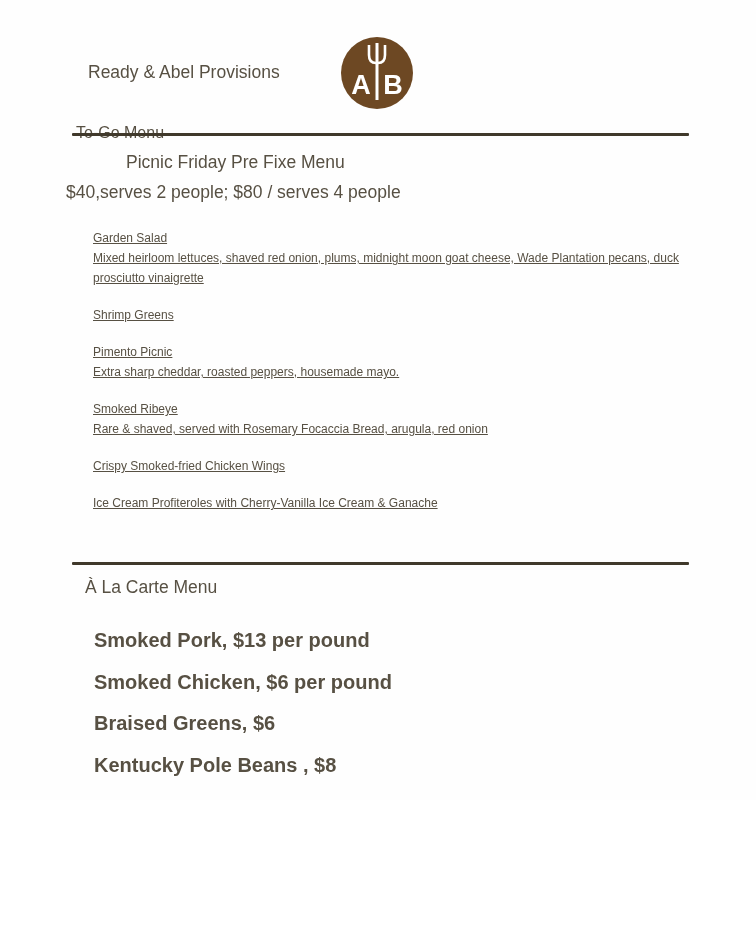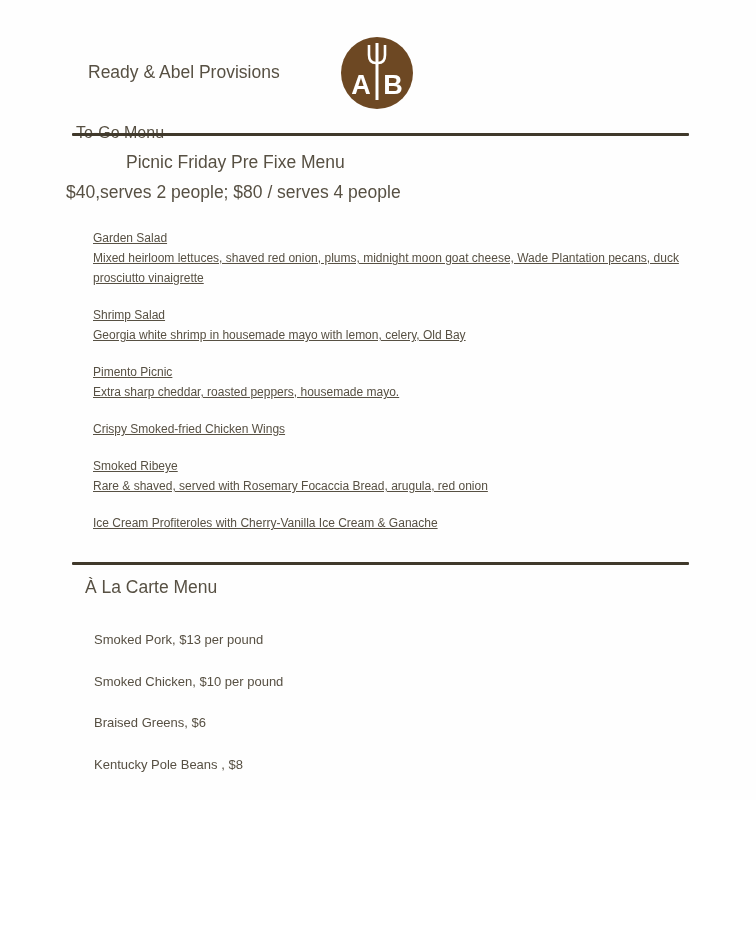--- a/index.html
+++ b/index.html
@@ -40,21 +40,21 @@
     font-size: 12px; line-height: 20px; text-decoration: underline;
   }
   .menu-item { margin-bottom: 17px; }
   .item-desc:empty { display: none; }
   .alacarte-title {
     position: absolute; left: 85px; top: 575px;
     font-size: 17.5px; line-height: 24px; white-space: nowrap;
   }
   .alacarte-list {
     position: absolute; left: 94px; top: 630px; width: 600px;
-    font-size: 13px; line-height: 20px;
+    font-size: 20px; line-height: 20px; font-weight: bold;
   }
   .alacarte-item { margin-bottom: 21.5px; white-space: nowrap; }
   .wm-dashes {
     position: absolute; left: 528px; top: 829px; width: 150px; height: 0;
     border-top: 4px dashed #ececec;
   }
   .wm-text {
     position: absolute; left: 521px; top: 843px;
     font-size: 30px; line-height: 34px; letter-spacing: 1.5px;
     color: #8b5cf6; white-space: nowrap;
@@ -82,46 +82,45 @@
 
   <div class="prefixe-title">Picnic Friday Pre Fixe Menu</div>
   <div class="prefixe-subtitle">$40,serves 2 people; $80 / serves 4 people</div>
 
   <div class="prefixe-items">
     <div class="menu-item">
       <div class="item-name">Garden Salad</div>
       <div class="item-desc">Mixed heirloom lettuces, shaved red onion, plums, midnight moon goat cheese, Wade Plantation pecans, duck prosciutto vinaigrette</div>
     </div>
     <div class="menu-item">
-      <div class="item-name">Shrimp Salad</div>
-      <div class="item-desc">Georgia white shrimp in housemade mayo with lemon, celery, Old Bay</div>
+      <div class="item-name">Shrimp Greens</div>
     </div>
     <div class="menu-item">
       <div class="item-name">Pimento Picnic</div>
       <div class="item-desc">Extra sharp cheddar, roasted peppers, housemade mayo.</div>
     </div>
     <div class="menu-item">
-      <div class="item-name">Crispy Smoked-fried Chicken Wings</div>
+      <div class="item-name">Smoked Ribeye</div>
+      <div class="item-desc">Rare &amp; shaved, served with Rosemary Focaccia Bread, arugula, red onion</div>
     </div>
     <div class="menu-item">
-      <div class="item-name">Smoked Ribeye</div>
-      <div class="item-desc">Rare &amp; shaved, served with Rosemary Focaccia Bread, arugula, red onion</div>
+      <div class="item-name">Crispy Smoked-fried Chicken Wings</div>
     </div>
     <div class="menu-item">
       <div class="item-name">Ice Cream Profiteroles with Cherry-Vanilla Ice Cream &amp; Ganache</div>
     </div>
   </div>
 
   <div class="rule rule-2"></div>
 
   <div class="alacarte-title">À La Carte Menu</div>
 
   <div class="alacarte-list">
     <div class="alacarte-item">Smoked Pork, $13 per pound</div>
-    <div class="alacarte-item">Smoked Chicken, $10 per pound</div>
+    <div class="alacarte-item">Smoked Chicken, $6 per pound</div>
     <div class="alacarte-item">Braised Greens, $6</div>
     <div class="alacarte-item">Kentucky Pole Beans , $8</div>
   </div>
 
   <div class="wm-dashes"></div>
   <div class="wm-text">menupix</div>
 
 </div>
 
 </body></html>

